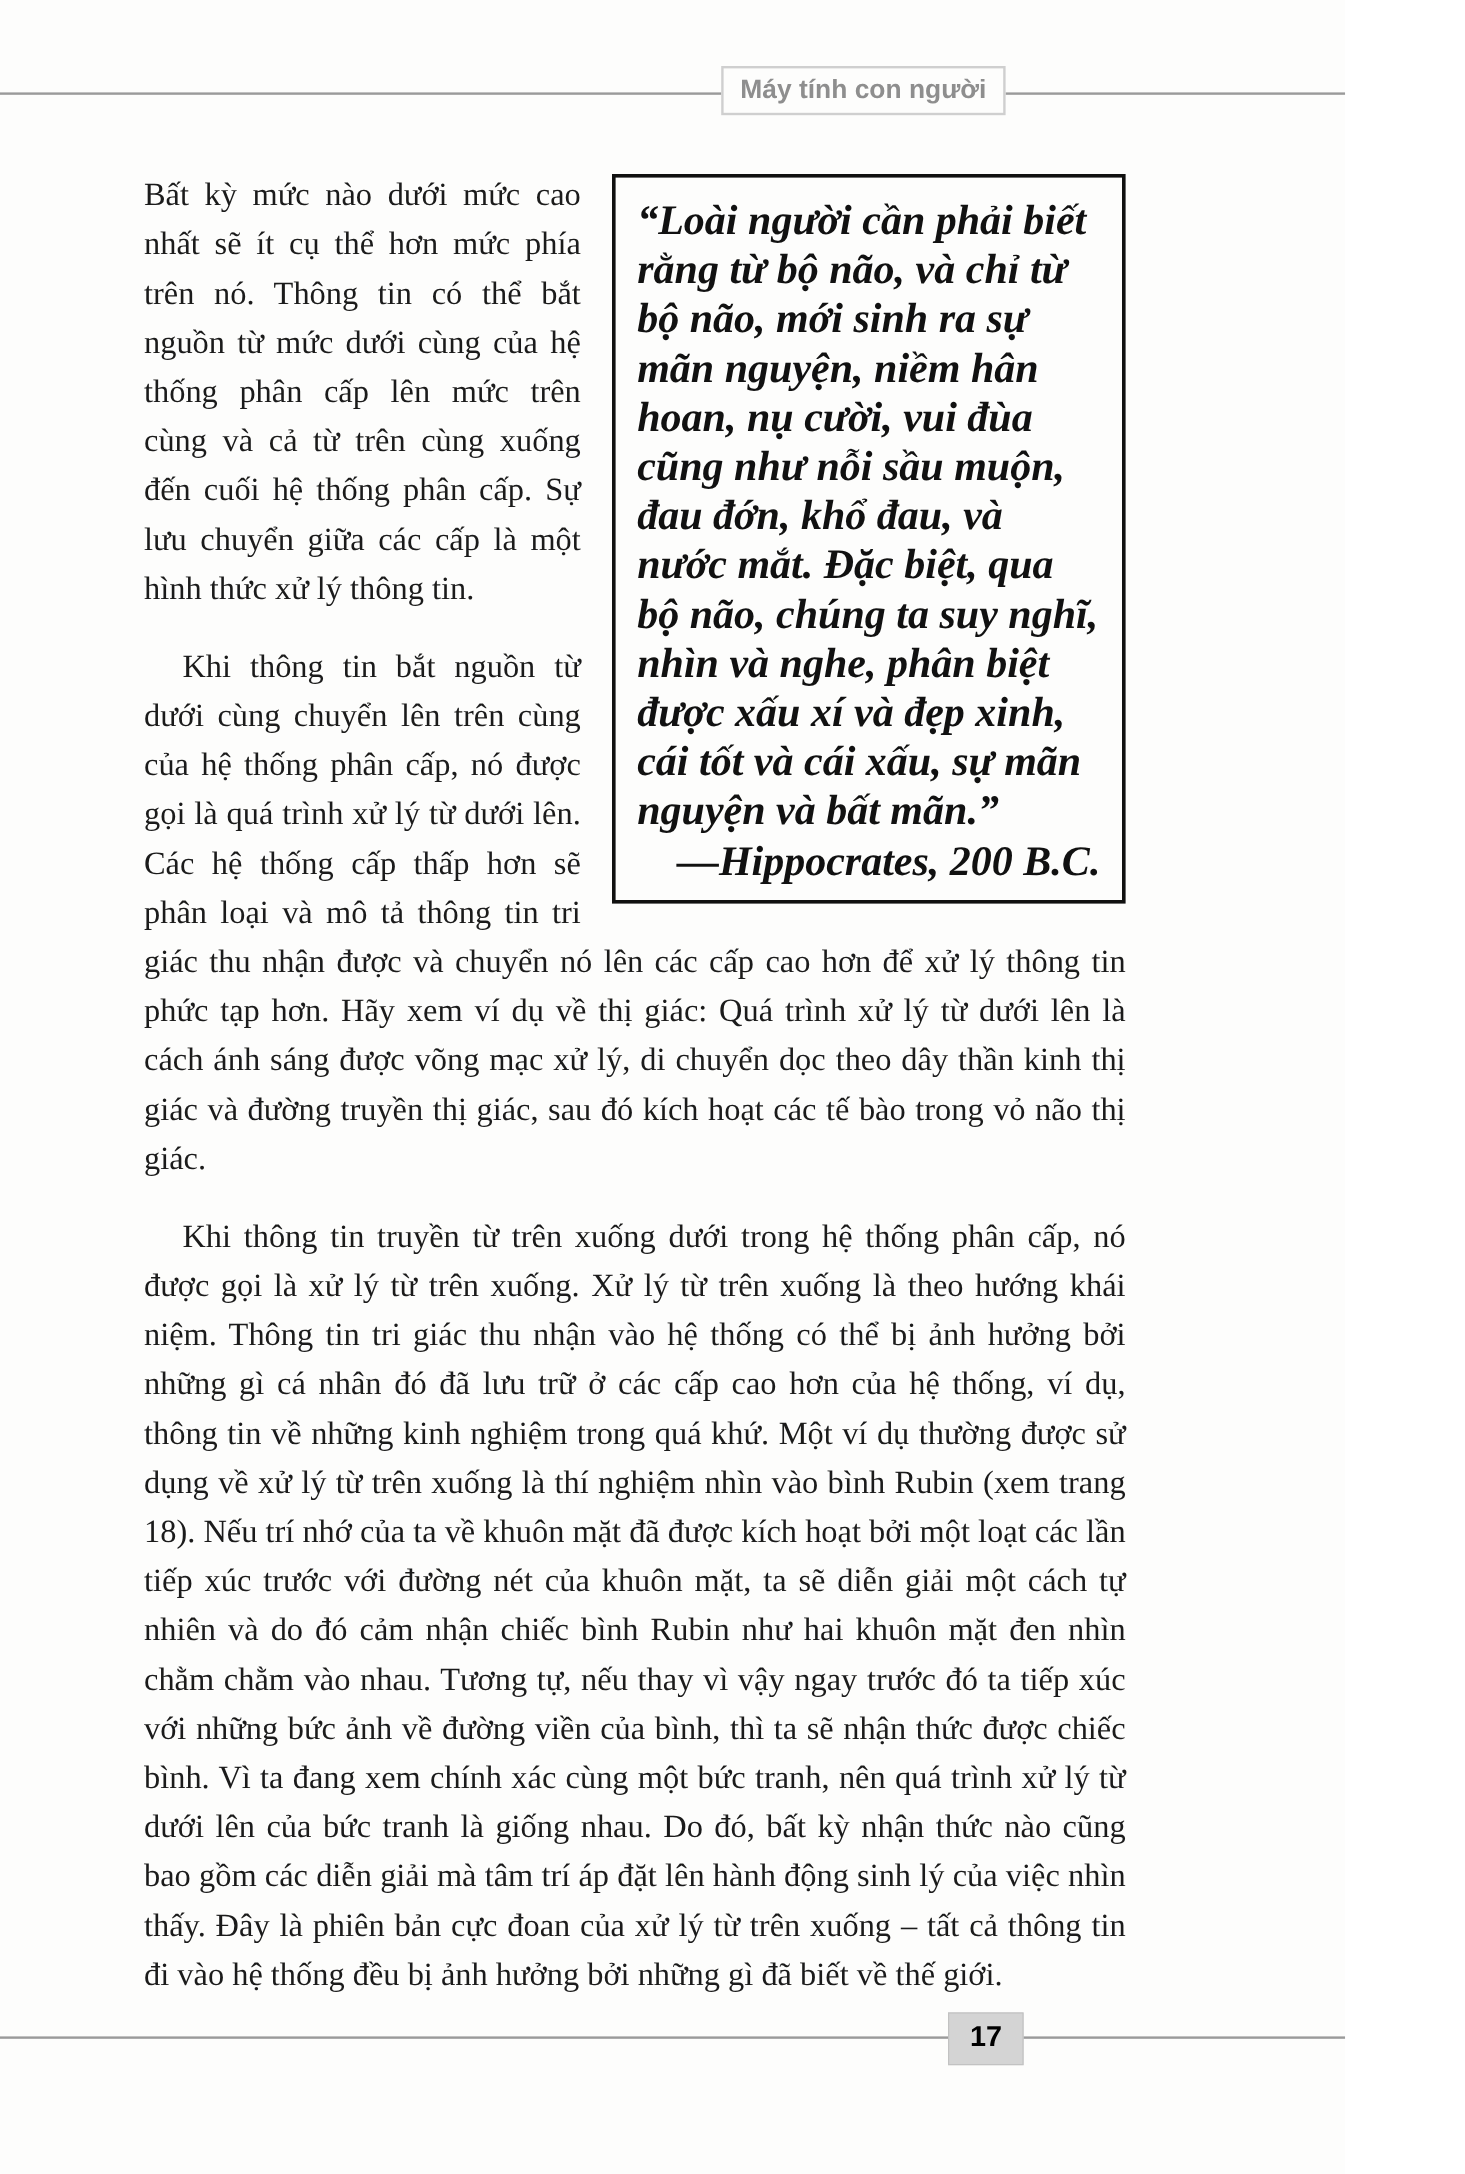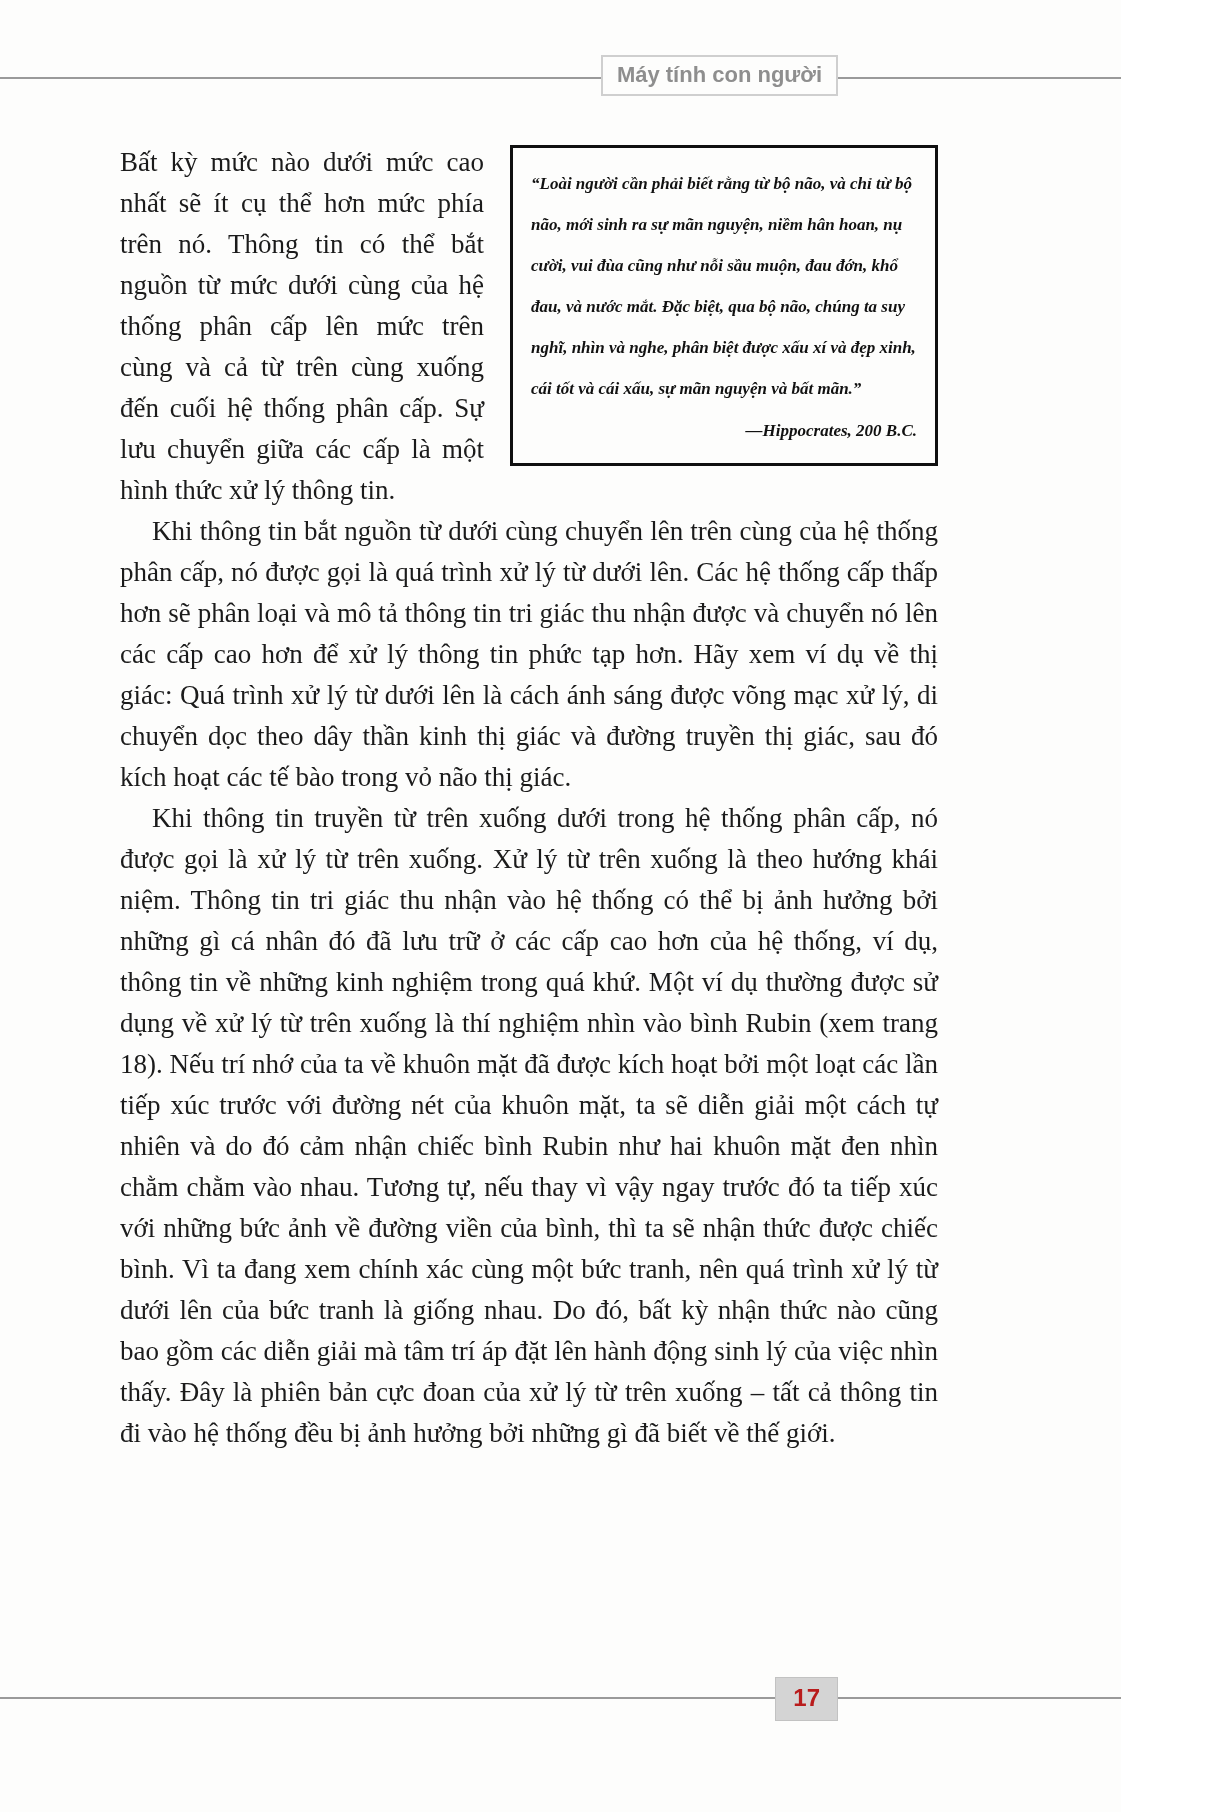--- a/index.html
+++ b/index.html
@@ -41,56 +41,56 @@
     position: absolute;
     left: 120px;
     top: 142px;
     width: 818px;
     font-size: 27px;
     line-height: 41px;
     color: #1b1b1b;
     text-align: justify;
   }
   .content p { margin: 0; }
-  .content p.indent { text-indent: 32px; }
+  .content p.indent { text-indent: 32px; margin-top: 24px; }
 
   
   .quote-box {
     float: right;
     width: 428px;
     margin: 3px 0 12px 26px;
     border: 3px solid #101010;
     padding: 15px 18px 12px 18px;
     font-weight: bold;
     font-style: italic;
-    font-size: 17px;
+    font-size: 35px;
     line-height: 41px;
     text-align: left;
     color: #111111;
     background: #fdfdfc;
   }
   .quote-attr {
     text-align: right;
     margin-top: 1px;
   }
 
   
   .bottom-rule {
     position: absolute;
     top: 1697px; left: 0;
     width: 100%; height: 2px;
     background: #9a9a9a;
   }
   .page-num {
     position: absolute;
     top: 1677px;
-    right: 283px;
+    right: 268px;
     background: #d4d4d4;
     border: 1px solid #c2c2c2;
-    color: #b91c1c;
+    color: #000000;
     font-family: "Liberation Sans", sans-serif;
     font-weight: bold;
     font-size: 24px;
     line-height: 1.2;
     padding: 6px 17px 7px;
   }
 </style>
 </head>
 <body>
 

